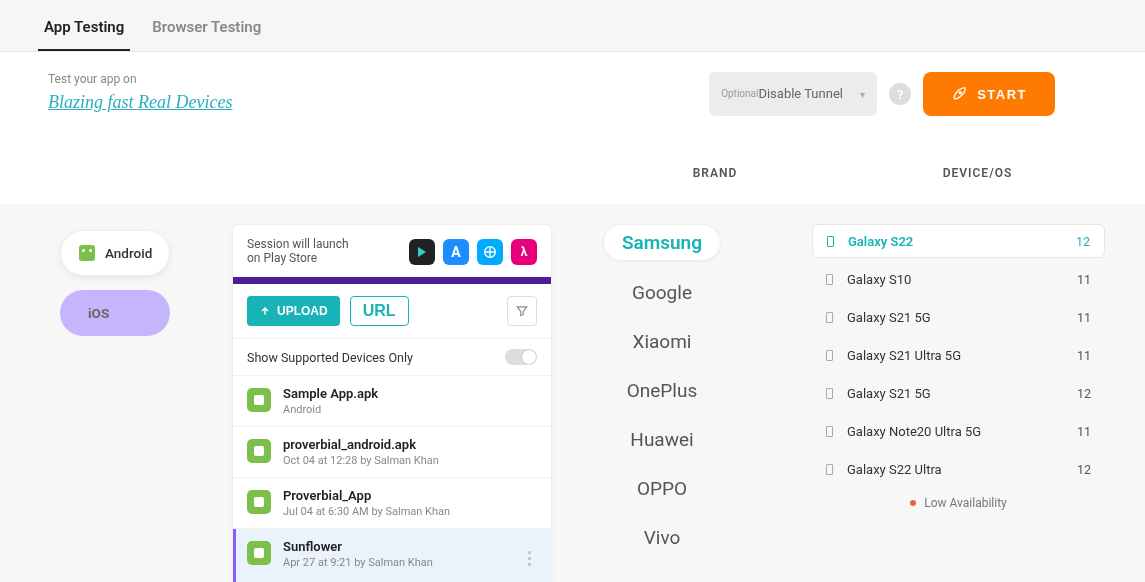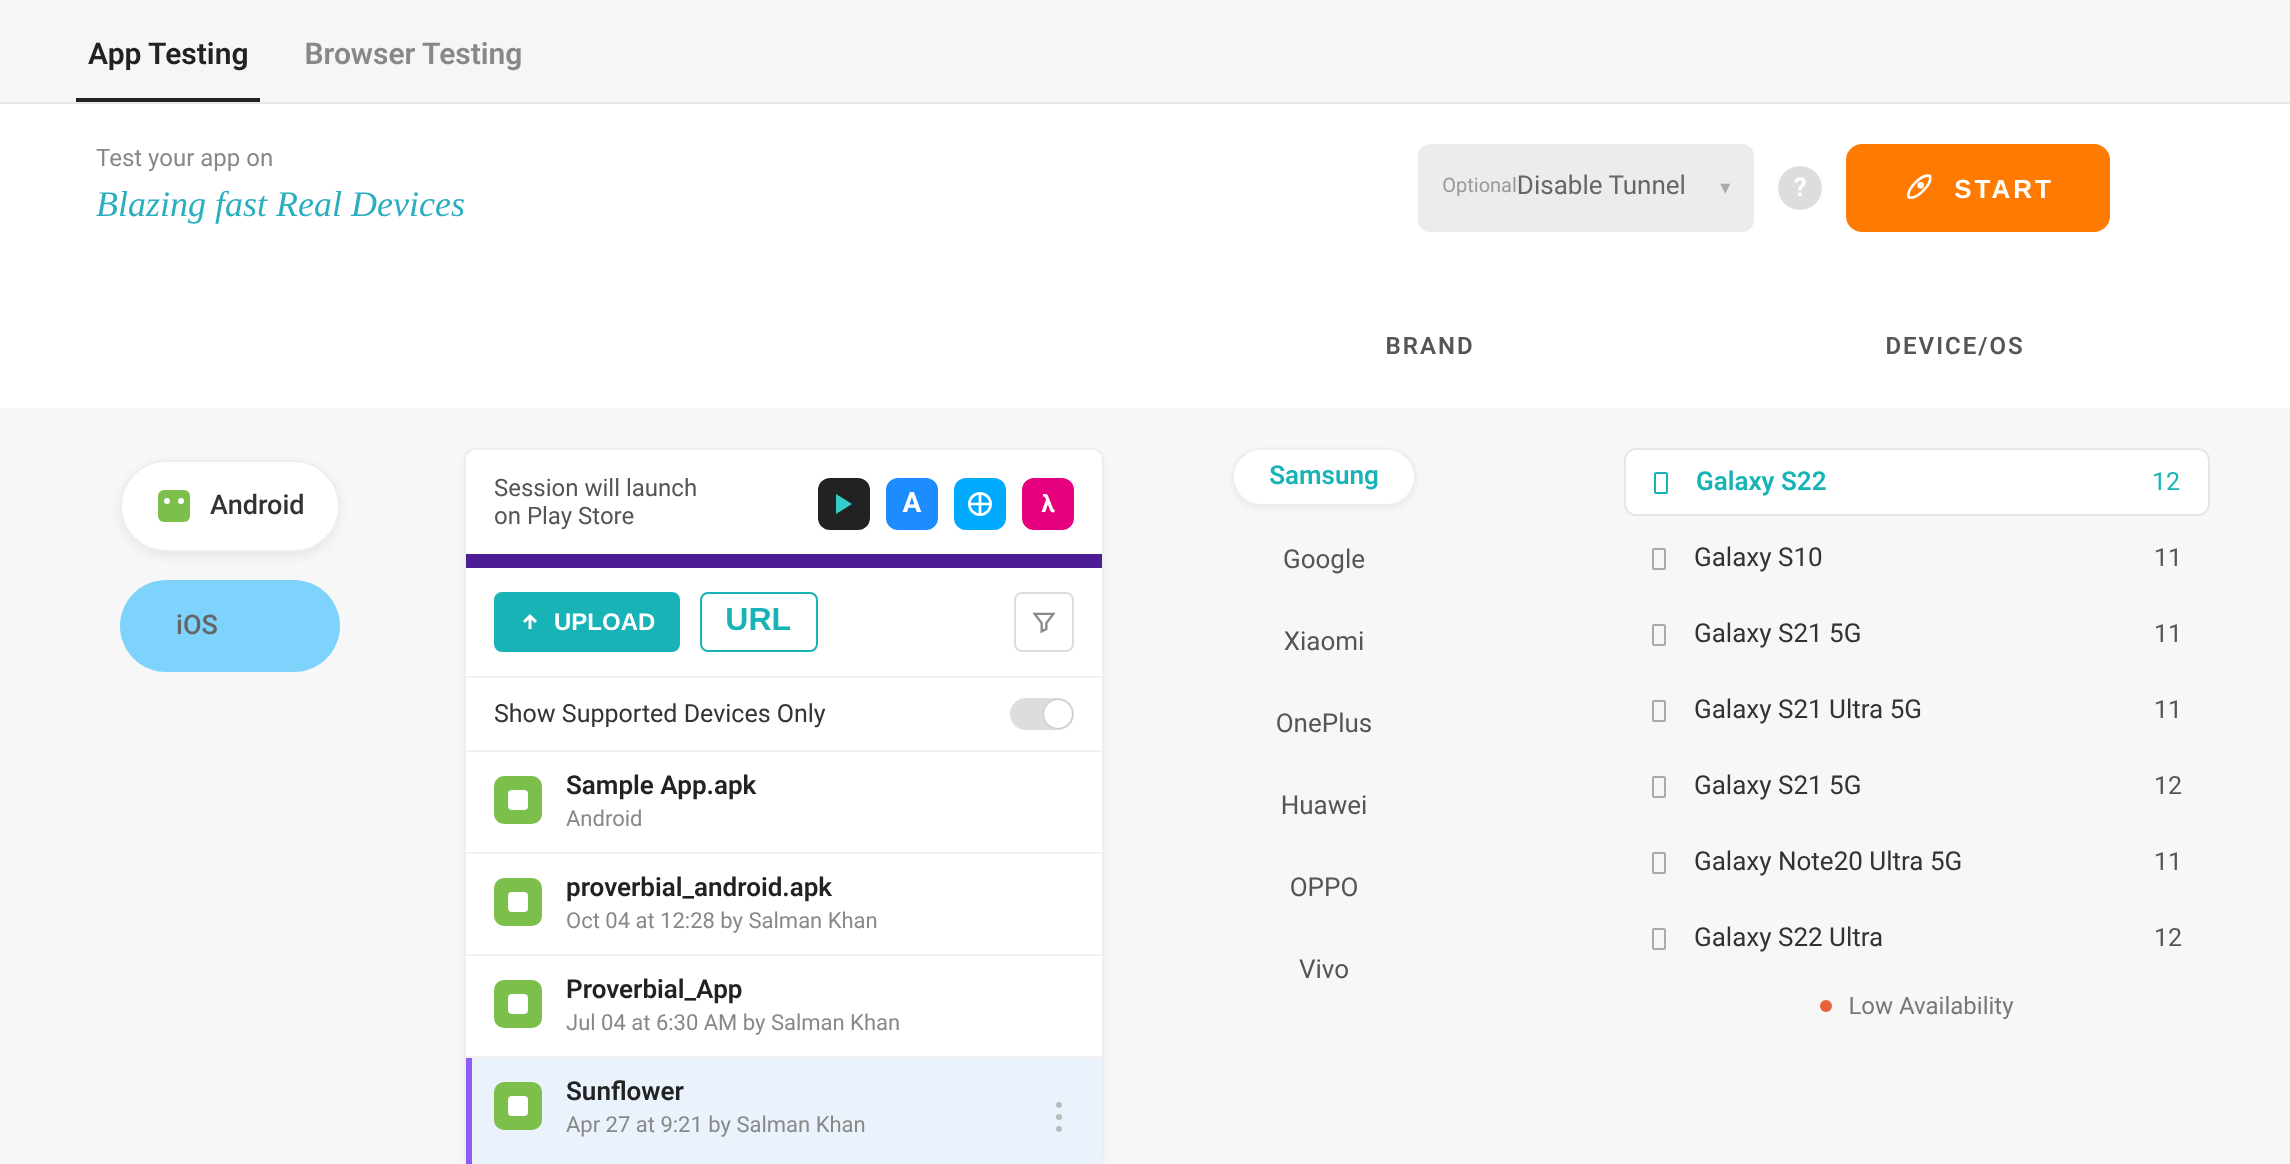--- a/index.html
+++ b/index.html
@@ -51,20 +51,21 @@
   .small-label {
     font-size: 12px;
     color: #888;
     margin-bottom: 6px;
   }
   .hero-title {
     font-family: Georgia, "Times New Roman", serif;
     font-style: italic;
     font-size: 18px;
     color: #2aaec0;
+    text-decoration: underline;
   }
   .header-right {
     display: flex;
     align-items: center;
     gap: 12px;
     padding-right: 60px;
   }
   .tunnel-box {
     width: 168px;
     height: 44px;
@@ -144,22 +145,23 @@
     font-weight: 500;
     cursor: pointer;
   }
   .os-pill.active {
     background: #fff;
     border: 1px solid #eee;
     color: #333;
     box-shadow: 0 2px 6px rgba(0,0,0,0.07);
   }
   .os-pill.inactive {
-    background: #7dd3fc;
+    background: #c4b5fd;
     color: #666;
+    font-weight: bold;
   }
   .android-dot { width:16px; height:16px; background:#7cc04b; border-radius:3px; display:inline-block; position:relative;}
   .android-dot::before, .android-dot::after{
     content:""; position:absolute; width:3px; height:3px; background:#fff; border-radius:50%; top:4px;
   }
   .android-dot::before{left:3px;} .android-dot::after{right:3px;}
   .apple-glyph { font-size:16px; color:#777; }
 
   .mid-panel {
     width: 320px;
@@ -232,21 +234,21 @@
   .kebab i{ width:3px;height:3px;background:#bbb;border-radius:50%;}
 
   .brand-col{
     width:190px;
     padding: 0 20px 0 50px;
   }
   .brand-list{
     display:flex; flex-direction:column; gap:14px; align-items:center;
   }
   .brand-chip{
-    font-size:13px; color:#555; cursor:pointer; padding:6px 18px; border-radius:20px;
+    font-size:19px; color:#555; cursor:pointer; padding:6px 18px; border-radius:20px;
   }
   .brand-chip.active{
     color:#17b3b6; background:#fff; border:1px solid #eee; font-weight:600;
     box-shadow: 0 1px 3px rgba(0,0,0,0.06);
   }
 
   .device-col{
     flex:1; padding: 0 40px 0 70px;
   }
   .device-list{

